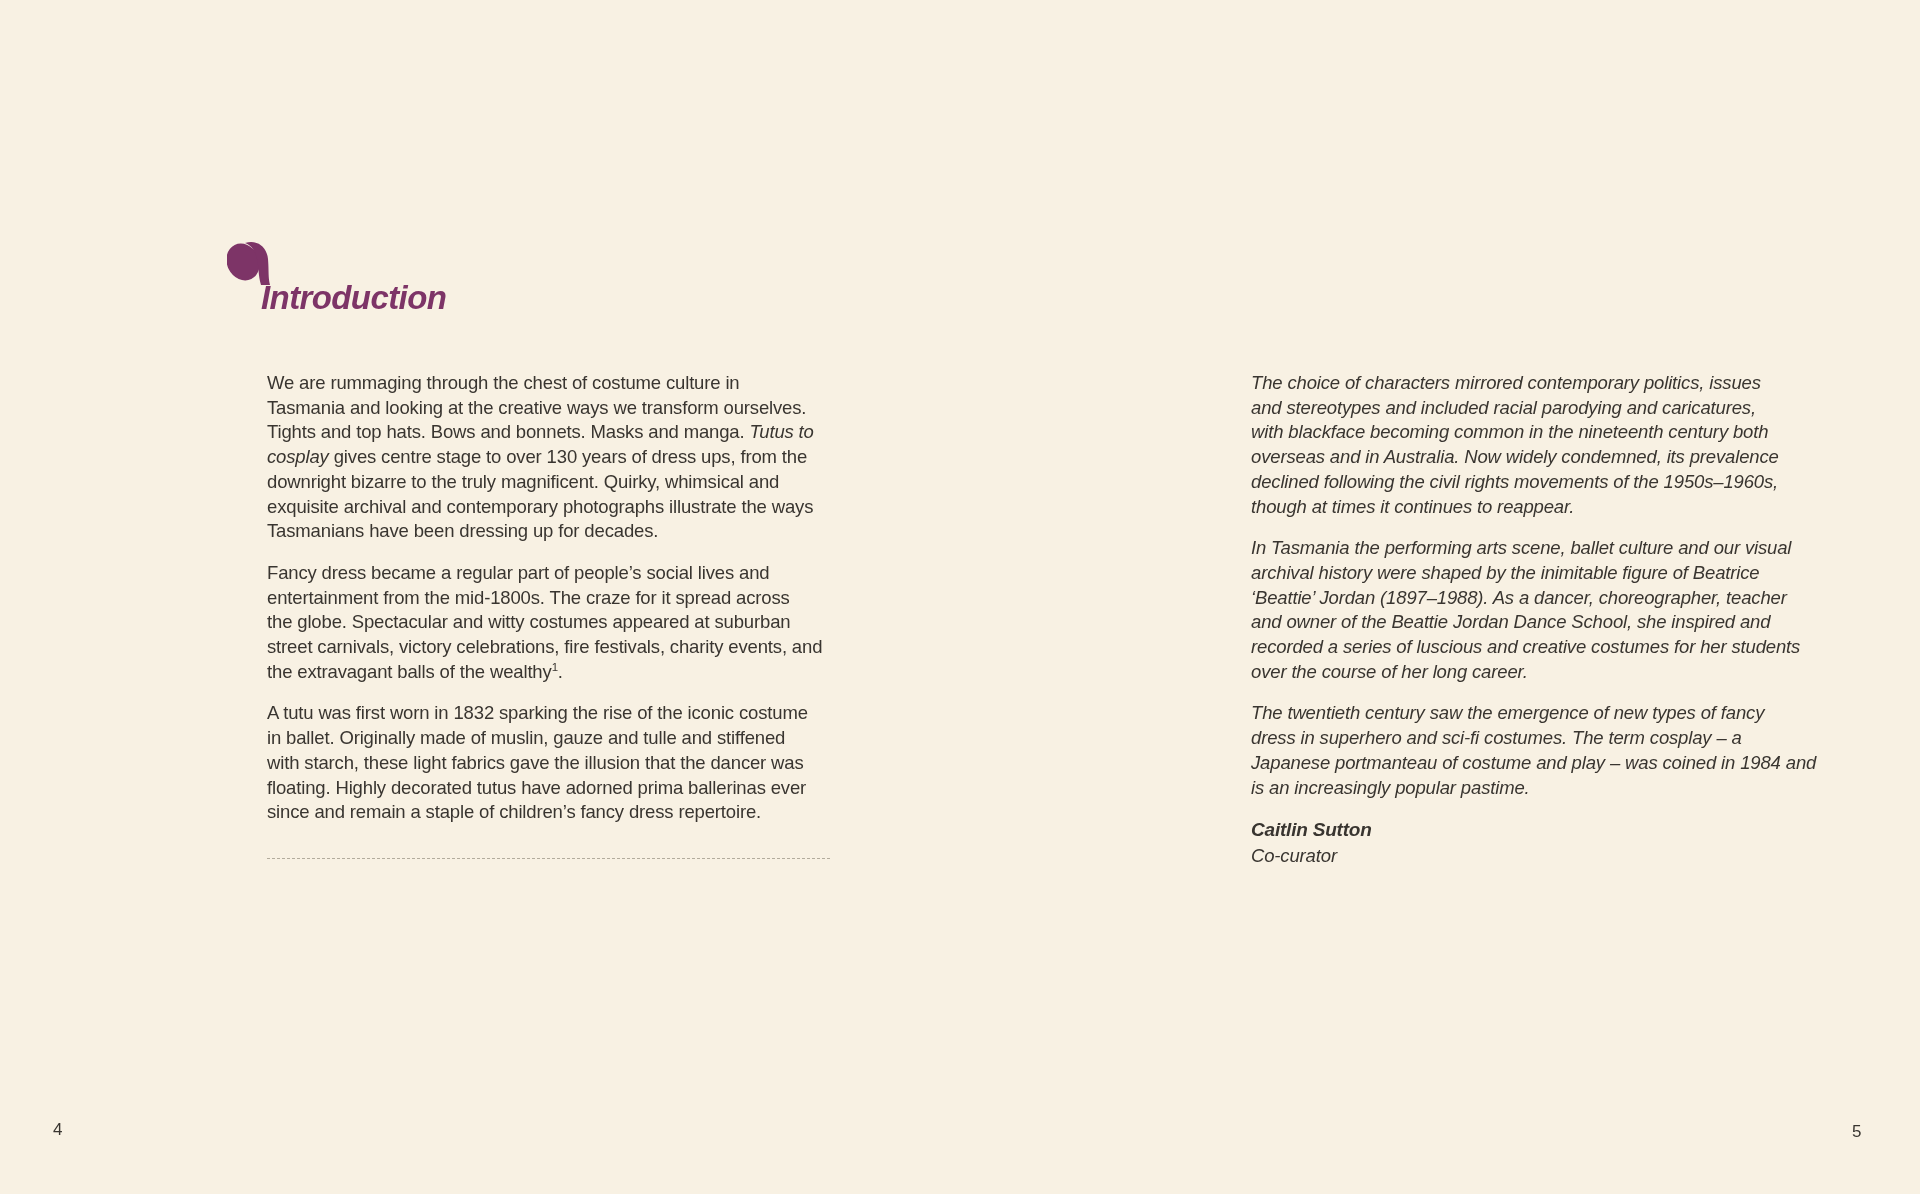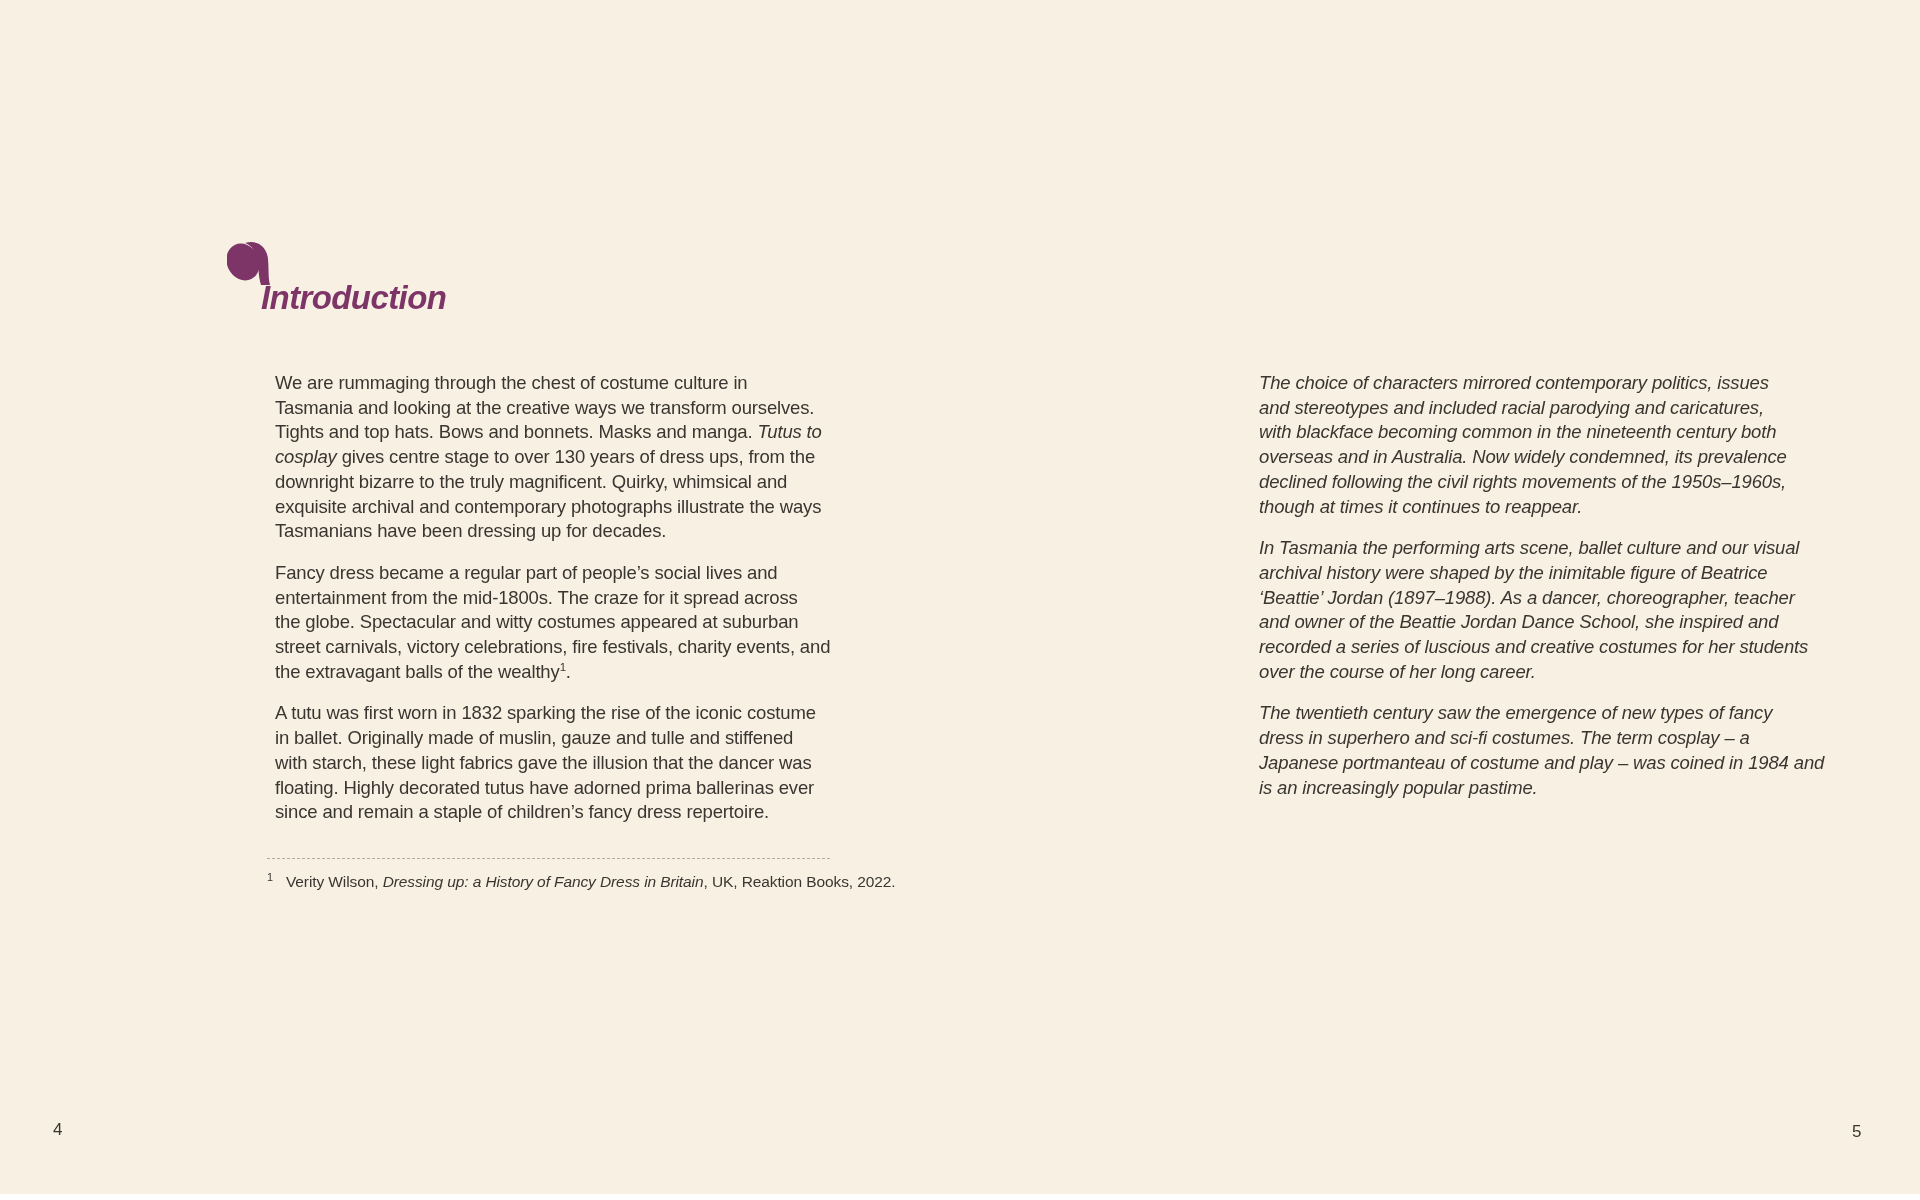--- a/index.html
+++ b/index.html
@@ -33,21 +33,21 @@
     font-style: italic;
   }
   .col {
     position: absolute;
     top: 371px;
     width: 640px;
   }
   .col-left  { left: 267px; }
   .col-right { left: 1251px; font-style: italic; }
   .body-para {
-    margin: 0 0 17px 8px;
+    margin: 0 0 17px 0;
     font-size: 18.5px;
     line-height: 24.7px;
     letter-spacing: -0.15px;
     white-space: pre-line;
     color: var(--ink, #393530);
   }
   .body-para em, .footnote-text em { font-style: italic; }
   sup {
     font-size: 0.62em;
     line-height: 0;
@@ -127,41 +127,44 @@
 the globe. Spectacular and witty costumes appeared at suburban
 street carnivals, victory celebrations, fire festivals, charity events, and
 the extravagant balls of the wealthy</span><sup>1</sup><span>.</span></p>
     <p class="body-para"><span>A tutu was first worn in 1832 sparking the rise of the iconic costume
 in ballet. Originally made of muslin, gauze and tulle and stiffened
 with starch, these light fabrics gave the illusion that the dancer was
 floating. Highly decorated tutus have adorned prima ballerinas ever
 since and remain a staple of children’s fancy dress repertoire.</span></p>
     <div class="footnote">
       <div class="footnote-rule"></div>
-      <p class="footnote-text"><sup>1</sup><span>Verity Wilson, </span><em>Dressing up: a History of Fancy Dress in Britain</em><span>, UK, Reaktion Books, 2022.</span></p>
     </div>
   </section>
 
   <section class="col col-right">
     <p class="body-para"><span>The choice of characters mirrored contemporary politics, issues
 and stereotypes and included racial parodying and caricatures,
 with blackface becoming common in the nineteenth century both
 overseas and in Australia. Now widely condemned, its prevalence
 declined following the civil rights movements of the 1950s–1960s,
 though at times it continues to reappear.</span></p>
     <p class="body-para"><span>In Tasmania the performing arts scene, ballet culture and our visual
 archival history were shaped by the inimitable figure of Beatrice
 ‘Beattie’ Jordan (1897–1988). As a dancer, choreographer, teacher
 and owner of the Beattie Jordan Dance School, she inspired and
 recorded a series of luscious and creative costumes for her students
 over the course of her long career.</span></p>
     <p class="body-para"><span>The twentieth century saw the emergence of new types of fancy
 dress in superhero and sci-fi costumes. The term cosplay – a
 Japanese portmanteau of costume and play – was coined in 1984 and
 is an increasingly popular pastime.</span></p>
+    <div class="signature">
+      <p class="sig-name">Caitlin Sutton</p>
+      <p class="sig-role">Co-curator</p>
+    </div>
   </section>
 
   <div class="page-num page-num-left">4</div>
   <div class="page-num page-num-right">5</div>
 
   <div class="bottom-edge"></div>
 
 </div>
 
 </body></html>

